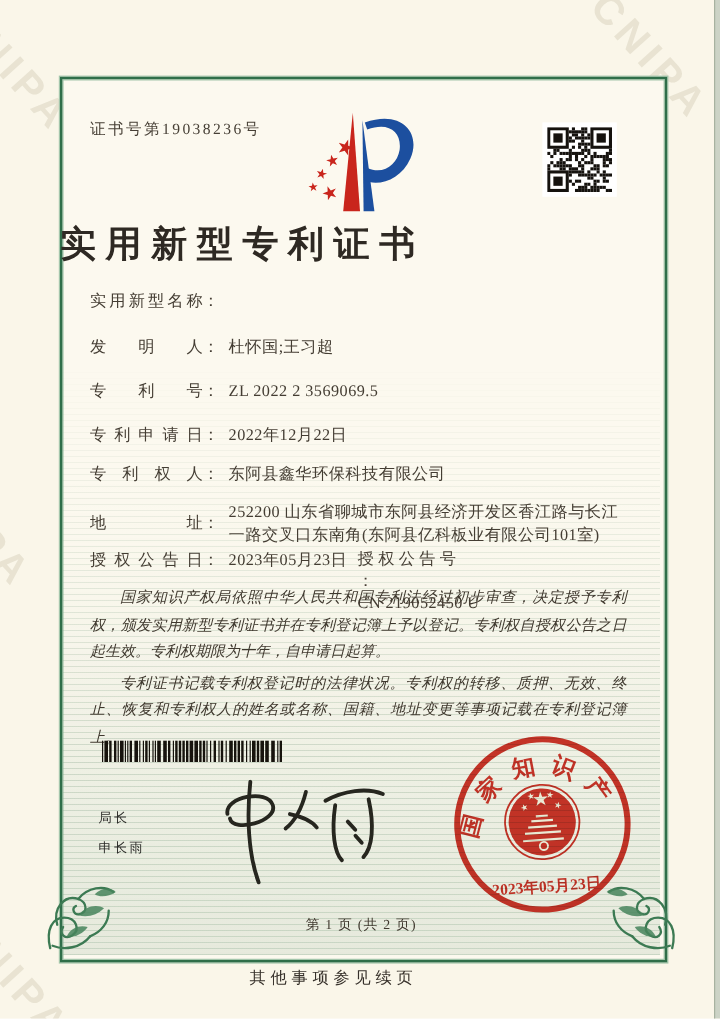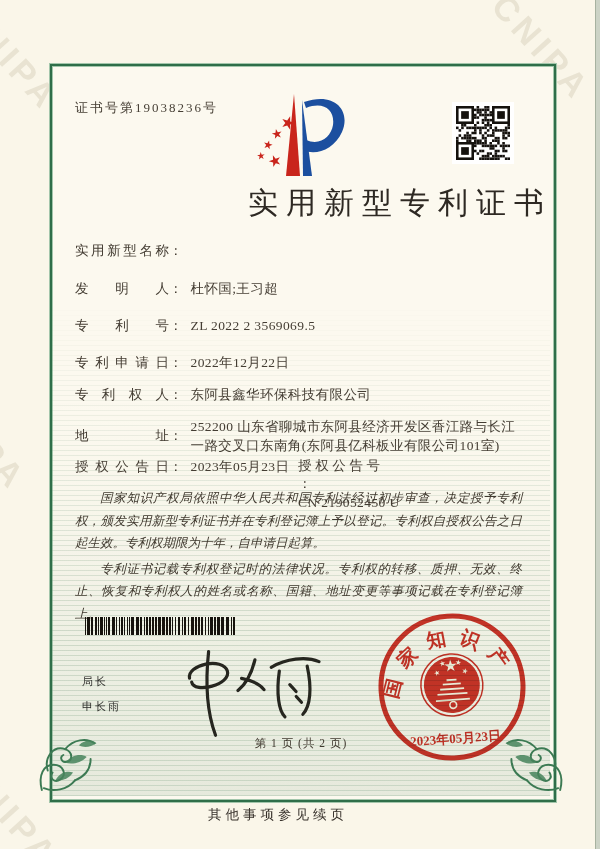--- a/index.html
+++ b/index.html
@@ -22,22 +22,22 @@
   .guilloche{position:absolute;left:52px;top:66px;width:498px;height:730px;pointer-events:none;
       background-image:linear-gradient(to bottom, rgba(0,0,0,0) 45%, rgba(173,195,173,0.28) 100%),
         repeating-linear-gradient(0deg, rgba(110,150,118,0.28) 0 1px, rgba(0,0,0,0) 1px 5px);
       -webkit-mask-image:linear-gradient(to bottom, transparent 0 32%, rgba(0,0,0,.55) 55%, #000 78%);
       mask-image:linear-gradient(to bottom, transparent 0 32%, rgba(0,0,0,.55) 55%, #000 78%);}
 
   .cert-no{position:absolute;left:75px;top:99px;font-size:13px;letter-spacing:2px;color:#463f35;}
   .logo{position:absolute;left:248px;top:92px;width:100px;height:90px;}
   .qr{position:absolute;left:452px;top:102px;width:62px;height:62px;background:#fff;
       display:flex;align-items:center;justify-content:center;}
-  .title{position:absolute;left:50px;top:183px;width:502px;text-align:right;
-      font-size:30px;font-weight:400;letter-spacing:8px;color:#2e2923;}
+  .title{position:absolute;left:50px;top:183px;width:502px;text-align:left;
+      font-size:30px;font-weight:700;letter-spacing:8px;color:#2e2923;}
 
   .fields{position:absolute;left:75px;top:242px;width:452px;}
   .field-row{position:absolute;left:0;width:452px;display:flex;align-items:center;
       font-size:13.5px;color:#443d33;}
   .f-label{flex:none;display:inline-block;width:94px;text-align:justify;text-align-last:justify;}
   .f-colon{flex:none;margin-right:8px;}
   .f-value{flex:1;line-height:19px;letter-spacing:.4px;}
   .dual-right{position:absolute;left:223px;top:0;width:229px;display:flex;flex-direction:column;}
   .dual-right .f-label{width:82px;}
 
@@ -48,21 +48,21 @@
   .barcode{position:absolute;left:85px;top:617px;width:152px;height:18px;}
 
   .signer{position:absolute;left:82px;top:674px;font-family:Liberation Sans, sans-serif;
       font-size:11px;color:#2b2b28;letter-spacing:2px;}
   .signer div{margin-bottom:10px;}
   .signature{position:absolute;left:172px;top:638px;width:160px;height:105px;transform:rotate(-2deg);}
 
   .seal{position:absolute;left:377px;top:612px;width:150px;height:150px;
       mix-blend-mode:multiply;opacity:.95;transform:rotate(-4deg);}
 
-  .page-num{position:absolute;left:50px;top:736px;width:502px;text-align:center;
+  .page-num{position:absolute;left:50px;top:763px;width:502px;text-align:center;
       font-size:11.5px;color:#3f382e;letter-spacing:1px;}
   .footer-note{position:absolute;left:0;top:806px;width:556px;text-align:center;
       font-size:13.5px;letter-spacing:4px;color:#36302a;font-family:Liberation Mono, monospace;}
 
   .ornament{position:absolute;width:78px;height:78px;}
   .orn-left{left:36px;top:716px;}
   .orn-right{left:488px;top:716px;transform:scaleX(-1);}
 </style>
 </head>
 <body>

